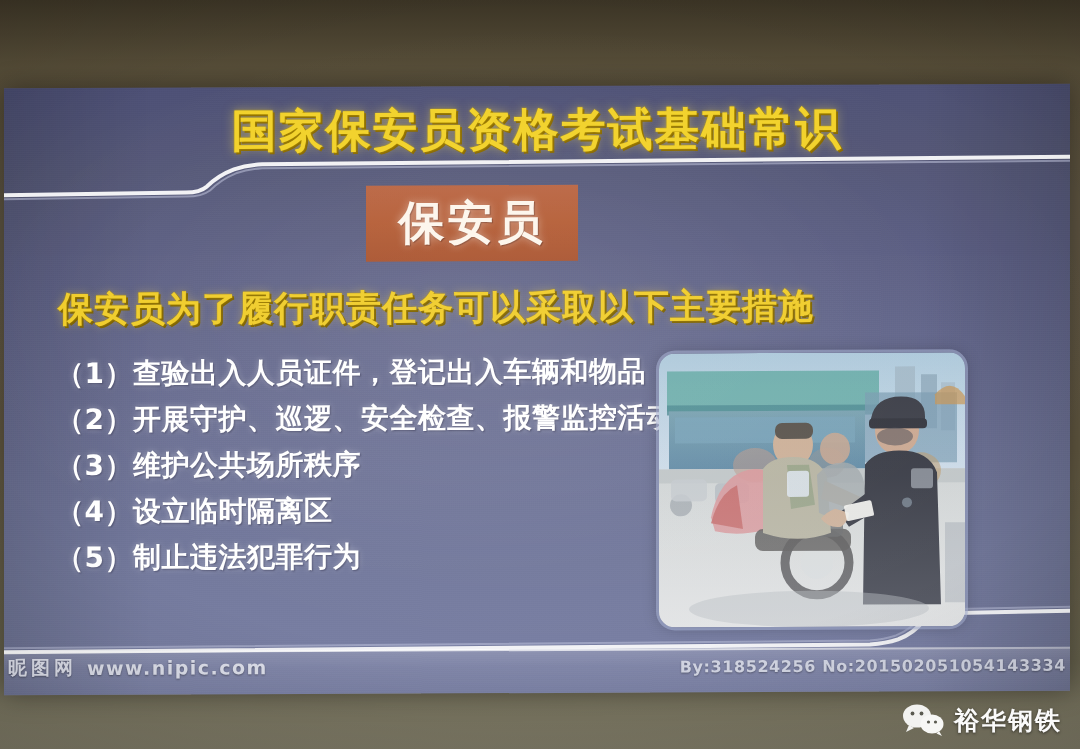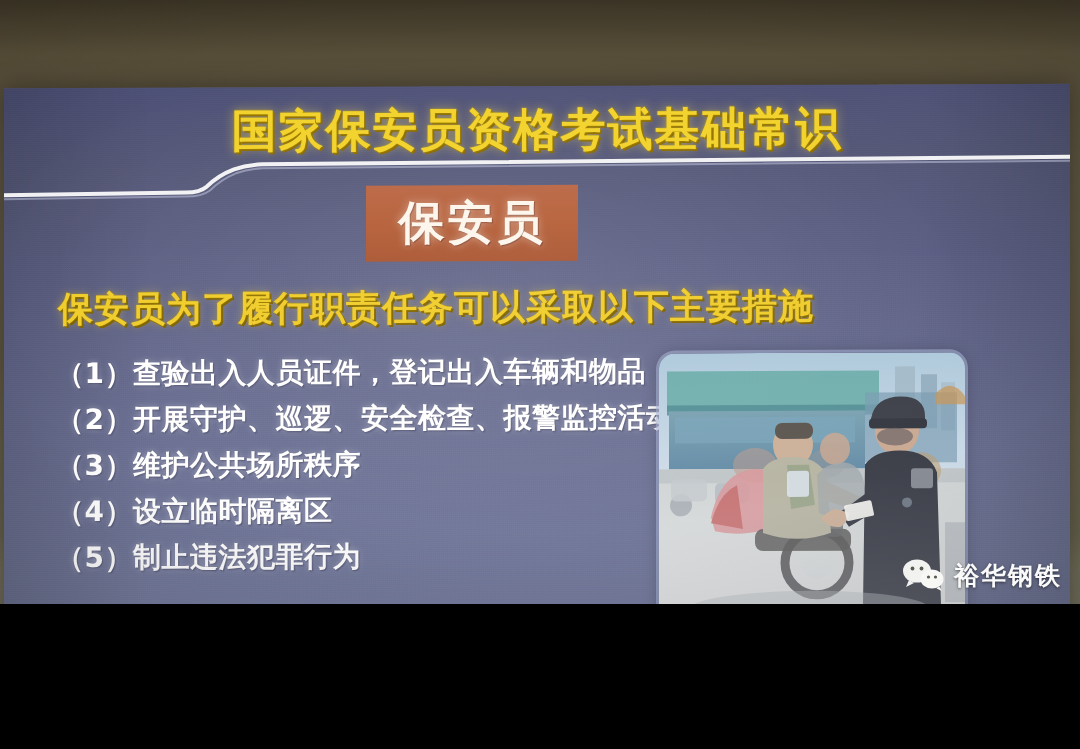--- a/index.html
+++ b/index.html
@@ -5,21 +5,21 @@
 <style>
   html,body{margin:0;padding:0;}
   body{
     width:1080px;height:749px;overflow:hidden;
     font-family:"DejaVu Sans","Liberation Sans",sans-serif;
     background:#000;
   }
 
   
   #room{
-    position:relative;width:1080px;height:604px;
+    position:relative;width:1080px;height:749px;
     background:
       linear-gradient(180deg,
         #3b3425 0%,
         #564d38 9%,
         #5b5240 30%,
         #5e553f 60%,
         #6b6650 88%,
         #78745f 94%,
         #7b7764 100%);
     overflow:hidden;

